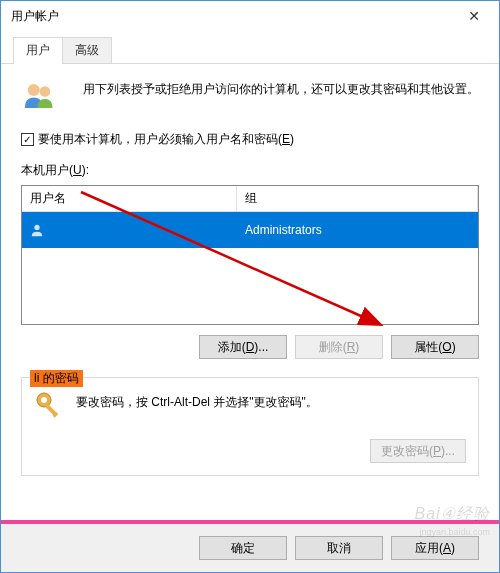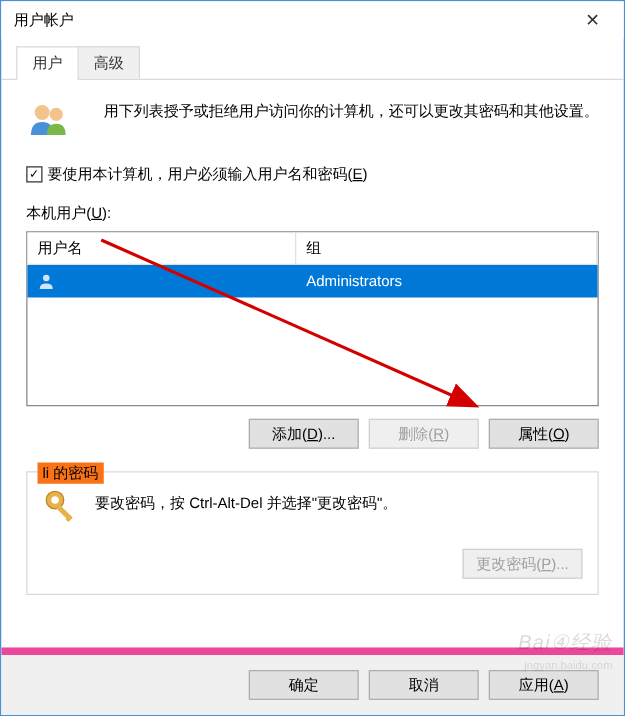--- a/index.html
+++ b/index.html
@@ -106,21 +106,21 @@
       padding: 4px 8px;
       border-right: 1px solid #e0e0e0;
       font-size: 12px;
     }
     .lv-hcell.c1 { width: 215px; }
     .lv-hcell.c2 { flex: 1; }
     .lv-row {
       display: flex;
       background: #0078d7;
       color: #fff;
-      height: 26px;
+      height: 36px;
       align-items: center;
     }
     .lv-cell { padding: 0 8px; display: flex; align-items: center; gap: 4px; }
     .lv-cell.c1 { width: 215px; }
     .lv-cell.c2 { flex: 1; }
     .user-row-icon svg { width: 14px; height: 14px; display: block; }
     .btnrow {
       display: flex;
       justify-content: flex-end;
       gap: 8px;
@@ -150,21 +150,21 @@
       top: -8px;
       left: 8px;
       background: #f97316;
       padding: 0 4px;
     }
     .group-content { display: flex; align-items: flex-start; gap: 10px; }
     .key-icon svg { width: 32px; height: 32px; }
     .group-text { margin-top: 4px; }
     .group-btnrow { display: flex; justify-content: flex-end; margin-top: 14px; }
     .footer {
-      border-top: 6px solid #ec4899;
+      border-top: 4px solid #ec4899;
       background: #f0f0f0;
       padding: 12px 20px;
       display: flex;
       justify-content: flex-end;
       gap: 8px;
     }
     .underline { text-decoration: underline; }
     .arrow-overlay {
       position: absolute;
       pointer-events: none;

